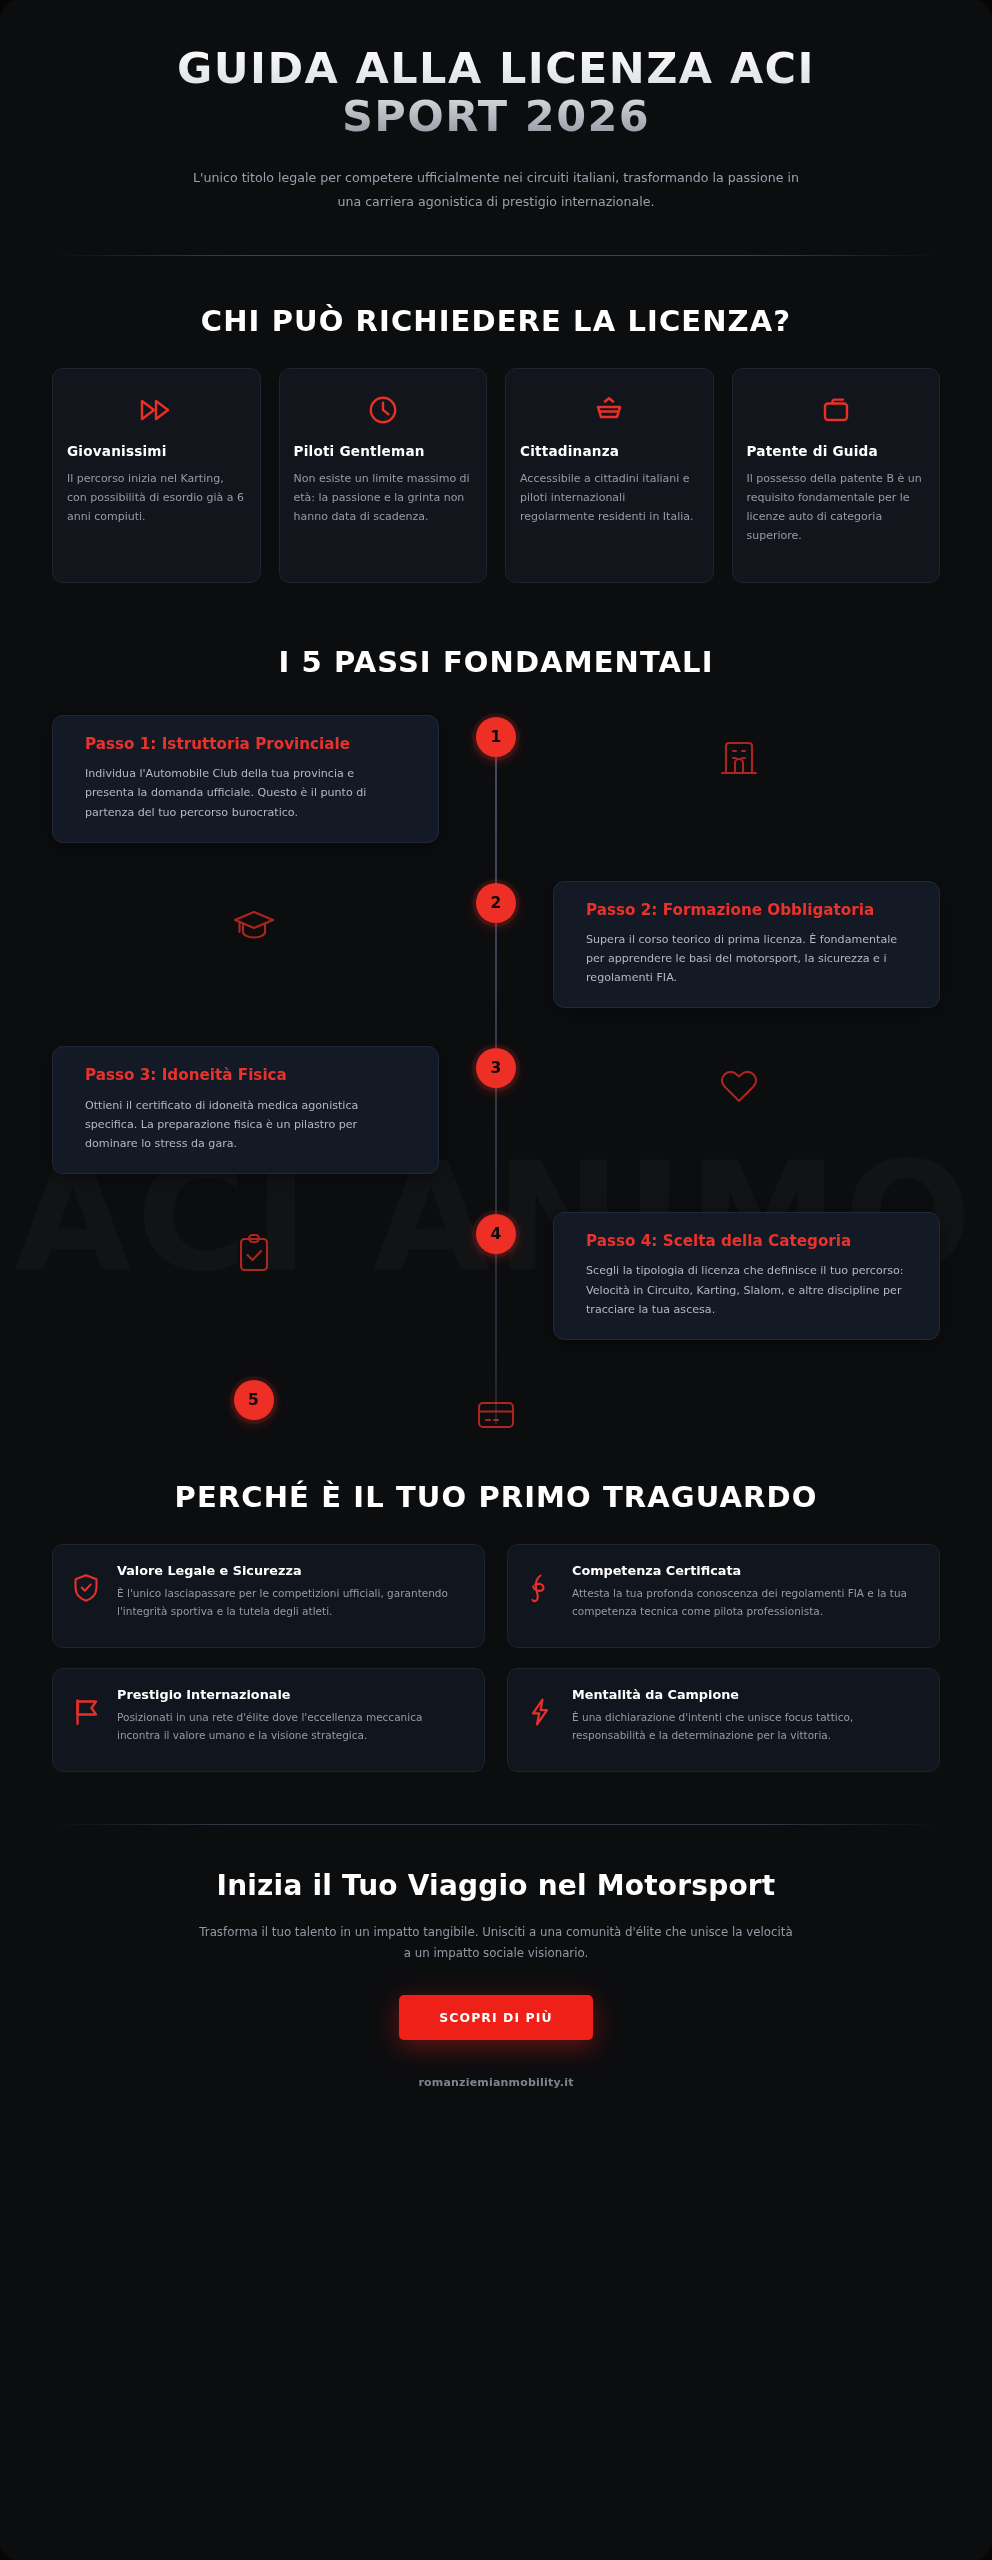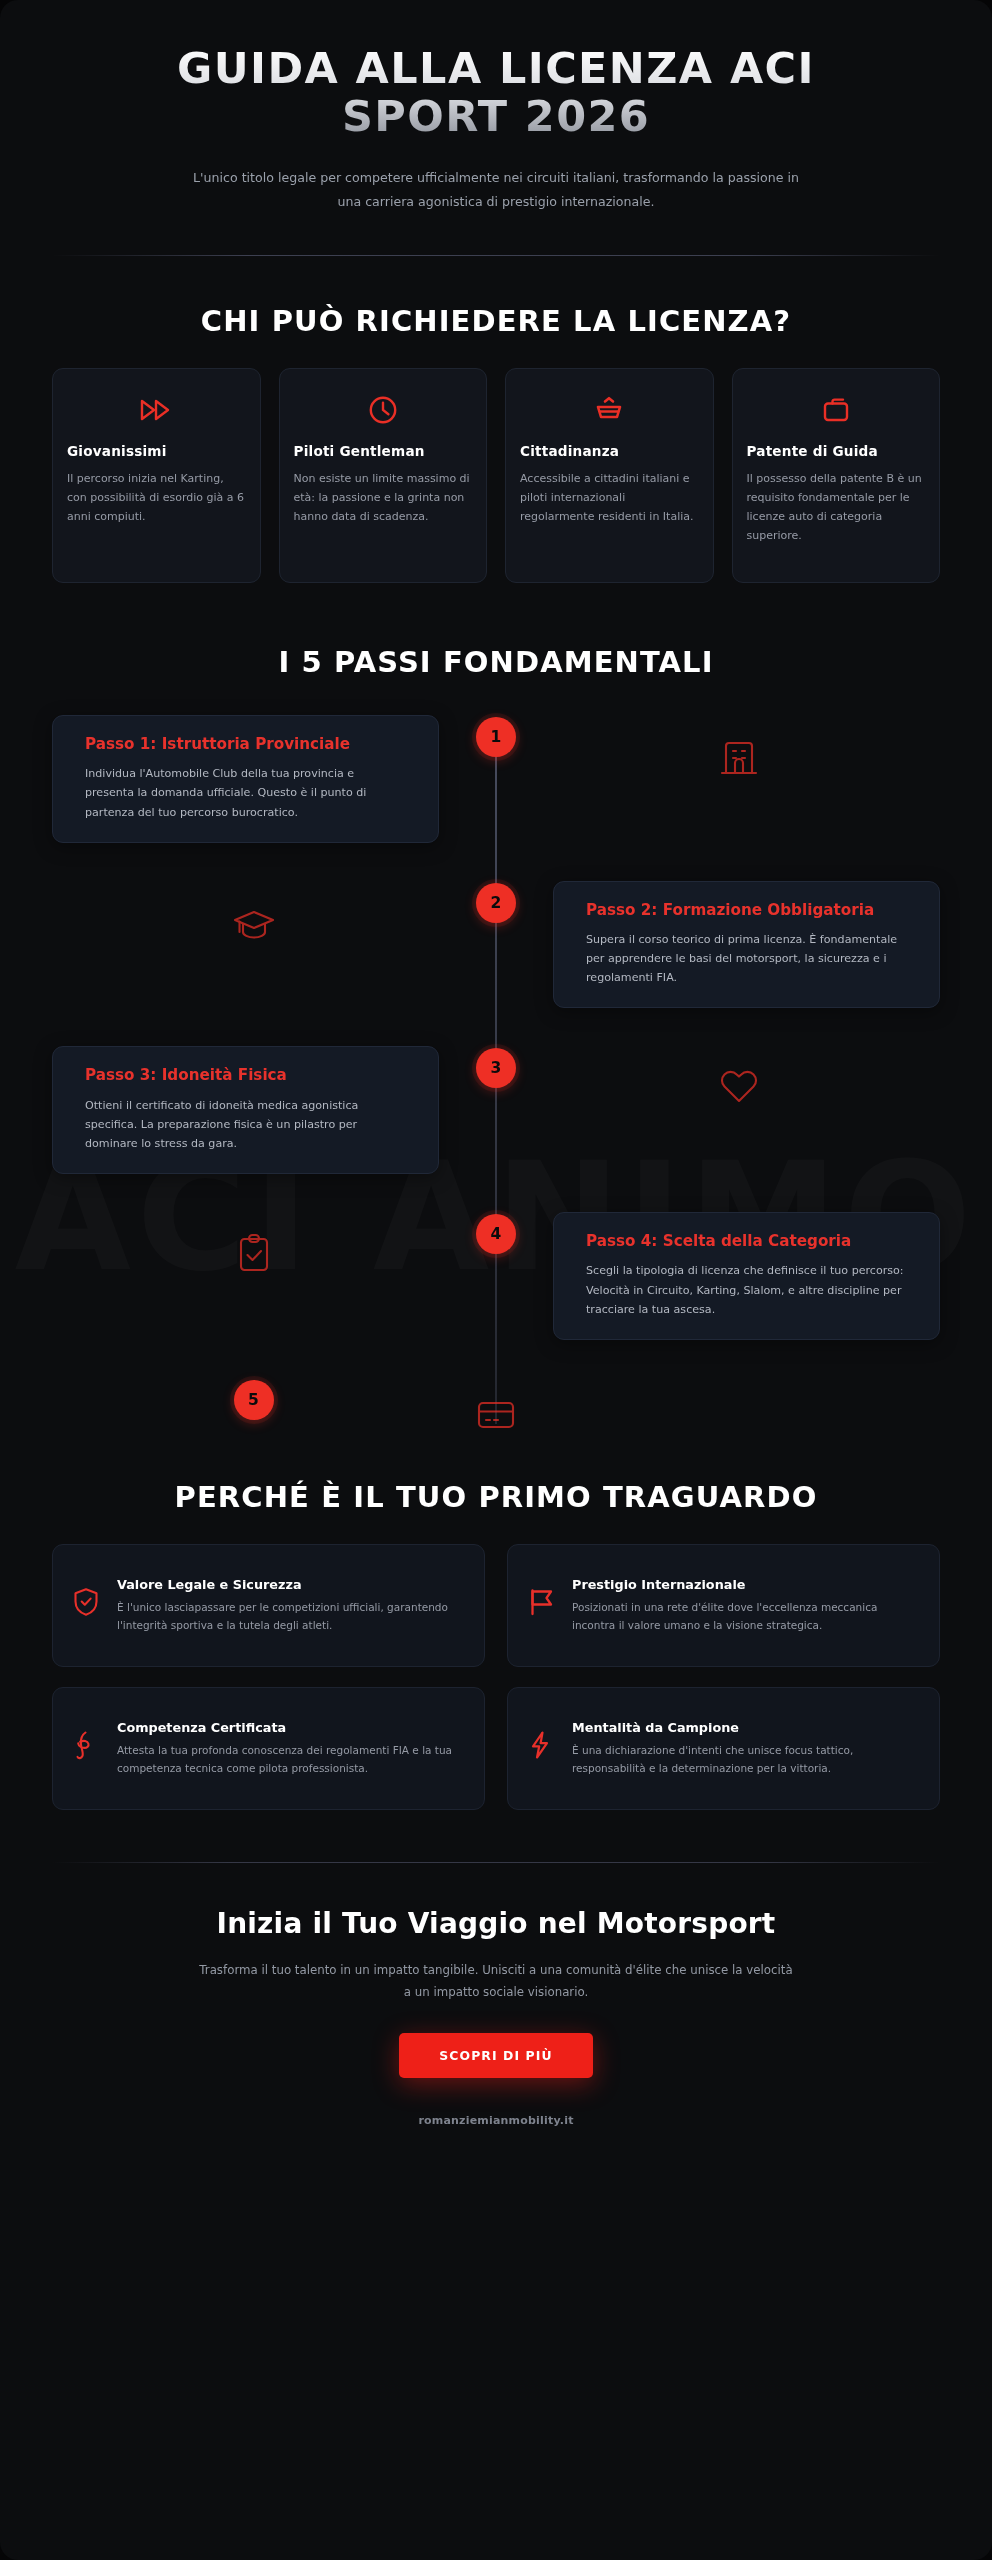--- a/index.html
+++ b/index.html
@@ -188,21 +188,21 @@
   .ben-grid{
     margin-top:30px;
     display:grid;
     grid-template-columns:1fr 1fr;
     gap:20px 22px;
   }
   .ben-card{
     background:#11151d;
     border:1px solid #1d2330;
     border-radius:11px;
-    padding:32px 20px;
+    padding:18px 20px;
     display:flex;
     gap:16px;
     align-items:flex-start;
     min-height:104px;
   }
   .ben-card .bic{flex:0 0 28px;padding-top:10px;}
   .ben-card h5{
     font-size:12.8px;
     font-weight:700;
     color:#ffffff;
@@ -437,41 +437,41 @@
             </svg>
           </div>
           <div>
             <h5>Valore Legale e Sicurezza</h5>
             <p>È l'unico lasciapassare per le competizioni ufficiali, garantendo l'integrità sportiva e la tutela degli atleti.</p>
           </div>
         </div>
 
         <div class="ben-card">
           <div class="bic">
+            <svg width="26" height="30" viewBox="0 0 26 30" fill="none" stroke="#e8302a" stroke-width="2.1" stroke-linecap="round" stroke-linejoin="round">
+              <path d="M12.5 2.5 c-3.5 2.4-5 6.4-4.6 11.3 .4 4.8 2.8 9 1.6 12.1 -1 2.6-4 3-5 1"></path>
+              <path d="M7.2 11.8 c3.4-1.6 7.3-1 8.2 1.9 .7 2.3-1.3 4.2-4 4.2 -3.2 0-5.8-2.1-6.2-4.6"></path>
+            </svg>
+          </div>
+          <div>
+            <h5>Competenza Certificata</h5>
+            <p>Attesta la tua profonda conoscenza dei regolamenti FIA e la tua competenza tecnica come pilota professionista.</p>
+          </div>
+        </div>
+
+        <div class="ben-card">
+          <div class="bic">
             <svg width="28" height="30" viewBox="0 0 28 30" fill="none" stroke="#e8302a" stroke-width="2.3" stroke-linecap="round" stroke-linejoin="round">
               <path d="M4.5 3.5 V27"></path>
               <path d="M4.5 4.5 H23 L18.5 11 L23 17.5 H4.5 Z"></path>
             </svg>
           </div>
           <div>
             <h5>Prestigio Internazionale</h5>
             <p>Posizionati in una rete d'élite dove l'eccellenza meccanica incontra il valore umano e la visione strategica.</p>
-          </div>
-        </div>
-
-        <div class="ben-card">
-          <div class="bic">
-            <svg width="26" height="30" viewBox="0 0 26 30" fill="none" stroke="#e8302a" stroke-width="2.1" stroke-linecap="round" stroke-linejoin="round">
-              <path d="M12.5 2.5 c-3.5 2.4-5 6.4-4.6 11.3 .4 4.8 2.8 9 1.6 12.1 -1 2.6-4 3-5 1"></path>
-              <path d="M7.2 11.8 c3.4-1.6 7.3-1 8.2 1.9 .7 2.3-1.3 4.2-4 4.2 -3.2 0-5.8-2.1-6.2-4.6"></path>
-            </svg>
-          </div>
-          <div>
-            <h5>Competenza Certificata</h5>
-            <p>Attesta la tua profonda conoscenza dei regolamenti FIA e la tua competenza tecnica come pilota professionista.</p>
           </div>
         </div>
 
         <div class="ben-card">
           <div class="bic">
             <svg width="24" height="30" viewBox="0 0 24 30" fill="none" stroke="#e8302a" stroke-width="2.2" stroke-linecap="round" stroke-linejoin="round">
               <path d="M14.5 2.5 L5 16.3 h6.2 L9 27.5 L19 13.2 h-6.4 Z"></path>
             </svg>
           </div>
           <div>

